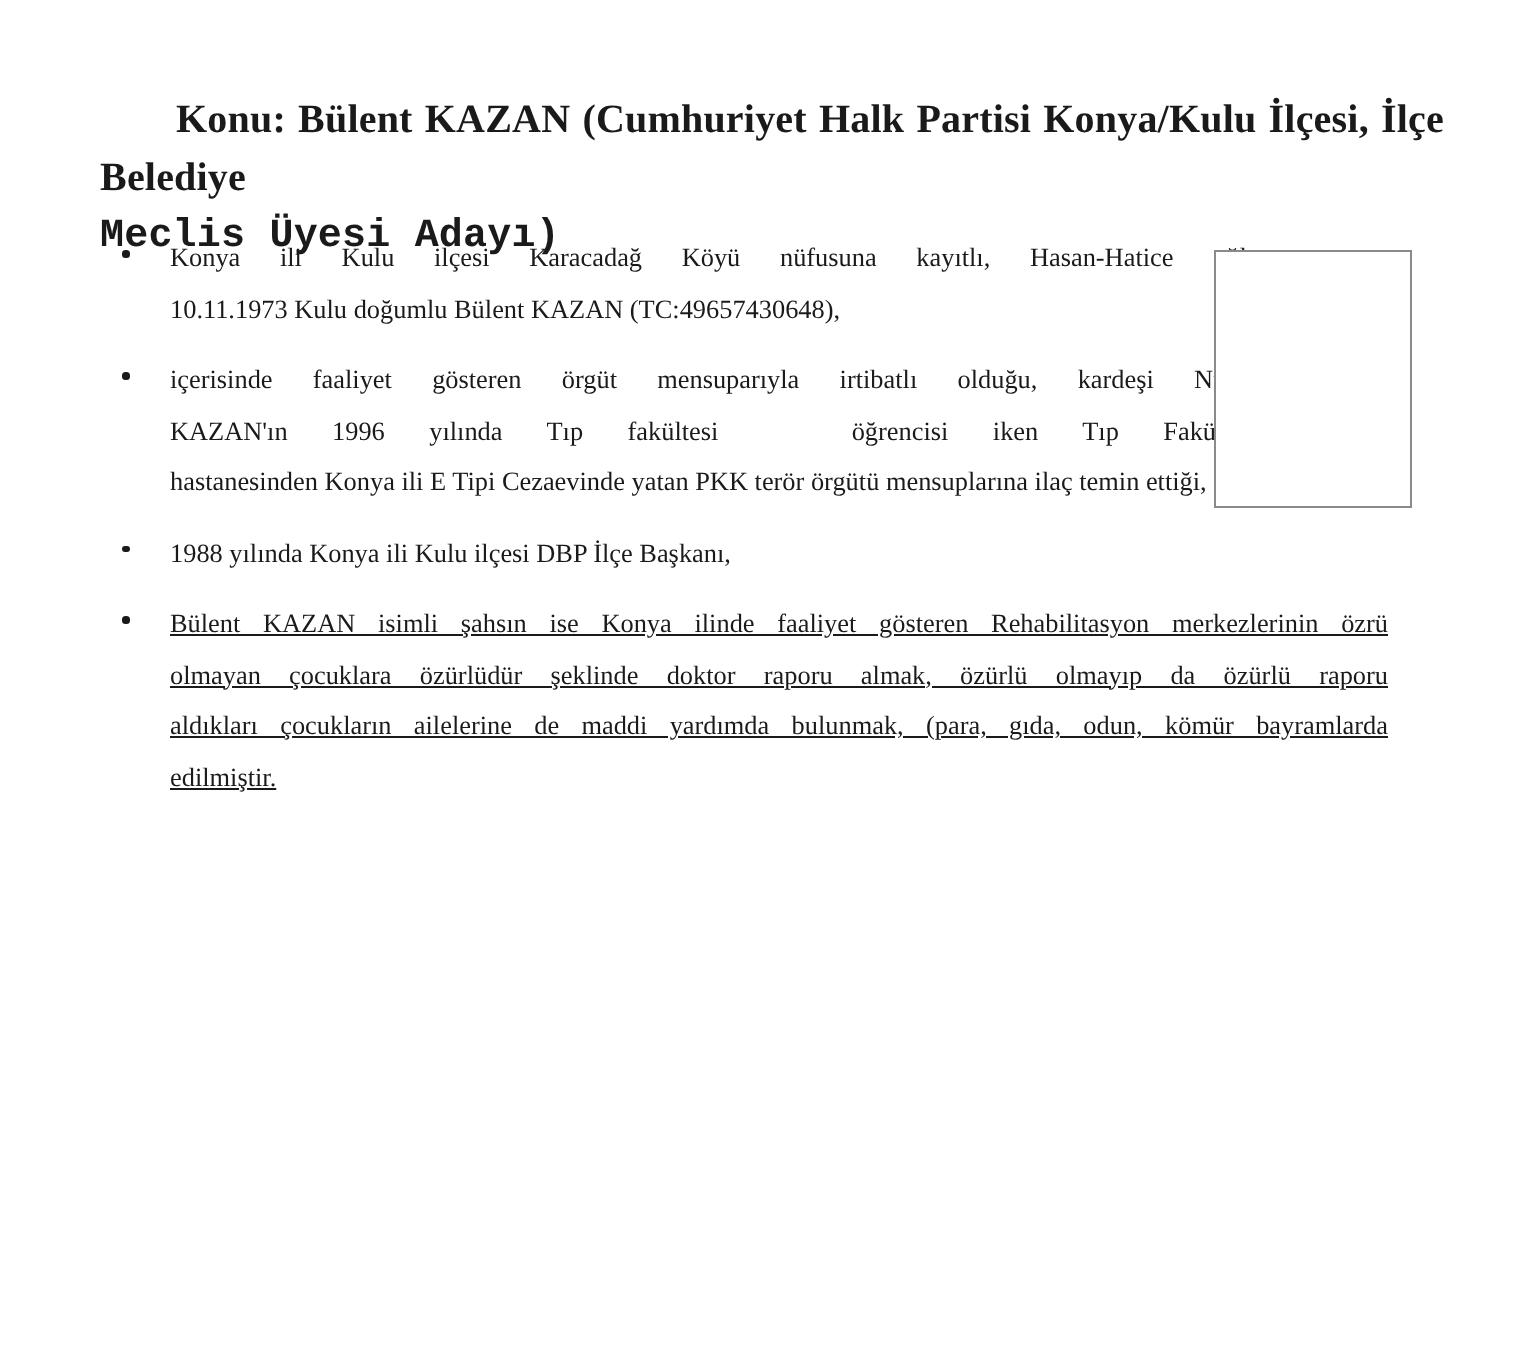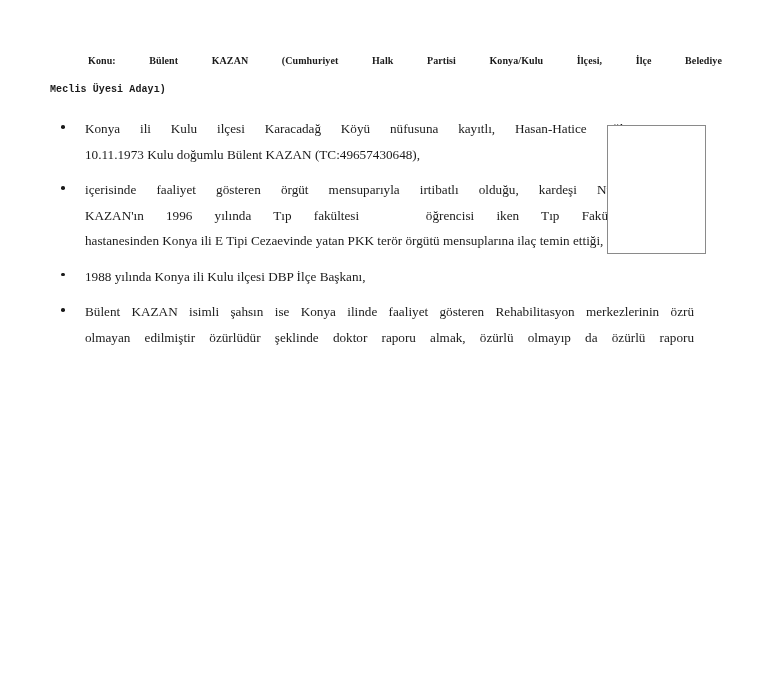--- a/index.html
+++ b/index.html
@@ -23,21 +23,21 @@
     height: 684px;
     box-sizing: border-box;
   }
 
   
   .doc-heading {
     position: absolute;
     left: 50px;
     top: 46px;
     width: 672px;
-    font-size: 10px;
+    font-size: 20px;
     font-weight: bold;
     line-height: 29px;
     text-align: justify;
     text-justify: inter-word;
     letter-spacing: 0.1px;
   }
   .doc-heading .hl1 {
     display: block;
     text-align: justify;
     text-align-last: justify;
@@ -58,21 +58,21 @@
     margin: 0;
     padding: 0;
     list-style: none;
   }
 
   .bullet-item {
     position: relative;
     margin: 0 0 10px 0;
     padding: 0;
   }
-  .bullet-item:last-child { margin-bottom: 0; }
+  .bullet-item:last-child { margin-bottom: 0; text-decoration: underline; }
 
   .bullet-dot {
     position: absolute;
     left: 61px;
     top: 9px;
     width: 3.6px;
     height: 3.6px;
     background: #1a1a1a;
     border-radius: 50%;
   }
@@ -153,21 +153,23 @@
       <span class="bullet-dot"></span>
       <div class="bullet-body wide">
         <span class="ln last">1988 yılında Konya ili Kulu ilçesi DBP İlçe Başkanı,</span>
       </div>
     </li>
 
     <li class="bullet-item">
       <span class="bullet-dot"></span>
       <div class="bullet-body wide">
         <span class="ln">Bülent KAZAN isimli şahsın ise Konya ilinde faaliyet gösteren Rehabilitasyon merkezlerinin özrü</span>
-        <span class="ln">olmayan edilmiştir özürlüdür şeklinde doktor raporu almak, özürlü olmayıp da özürlü raporu</span>
+        <span class="ln">olmayan çocuklara özürlüdür şeklinde doktor raporu almak, özürlü olmayıp da özürlü raporu</span>
+        <span class="ln">aldıkları çocukların ailelerine de maddi yardımda bulunmak, (para, gıda, odun, kömür bayramlarda</span>
+        <span class="ln last">edilmiştir.</span>
       </div>
     </li>
 
   </ul>
 
   <div class="redaction-box"></div>
 
 </div>
 
 </body></html>

